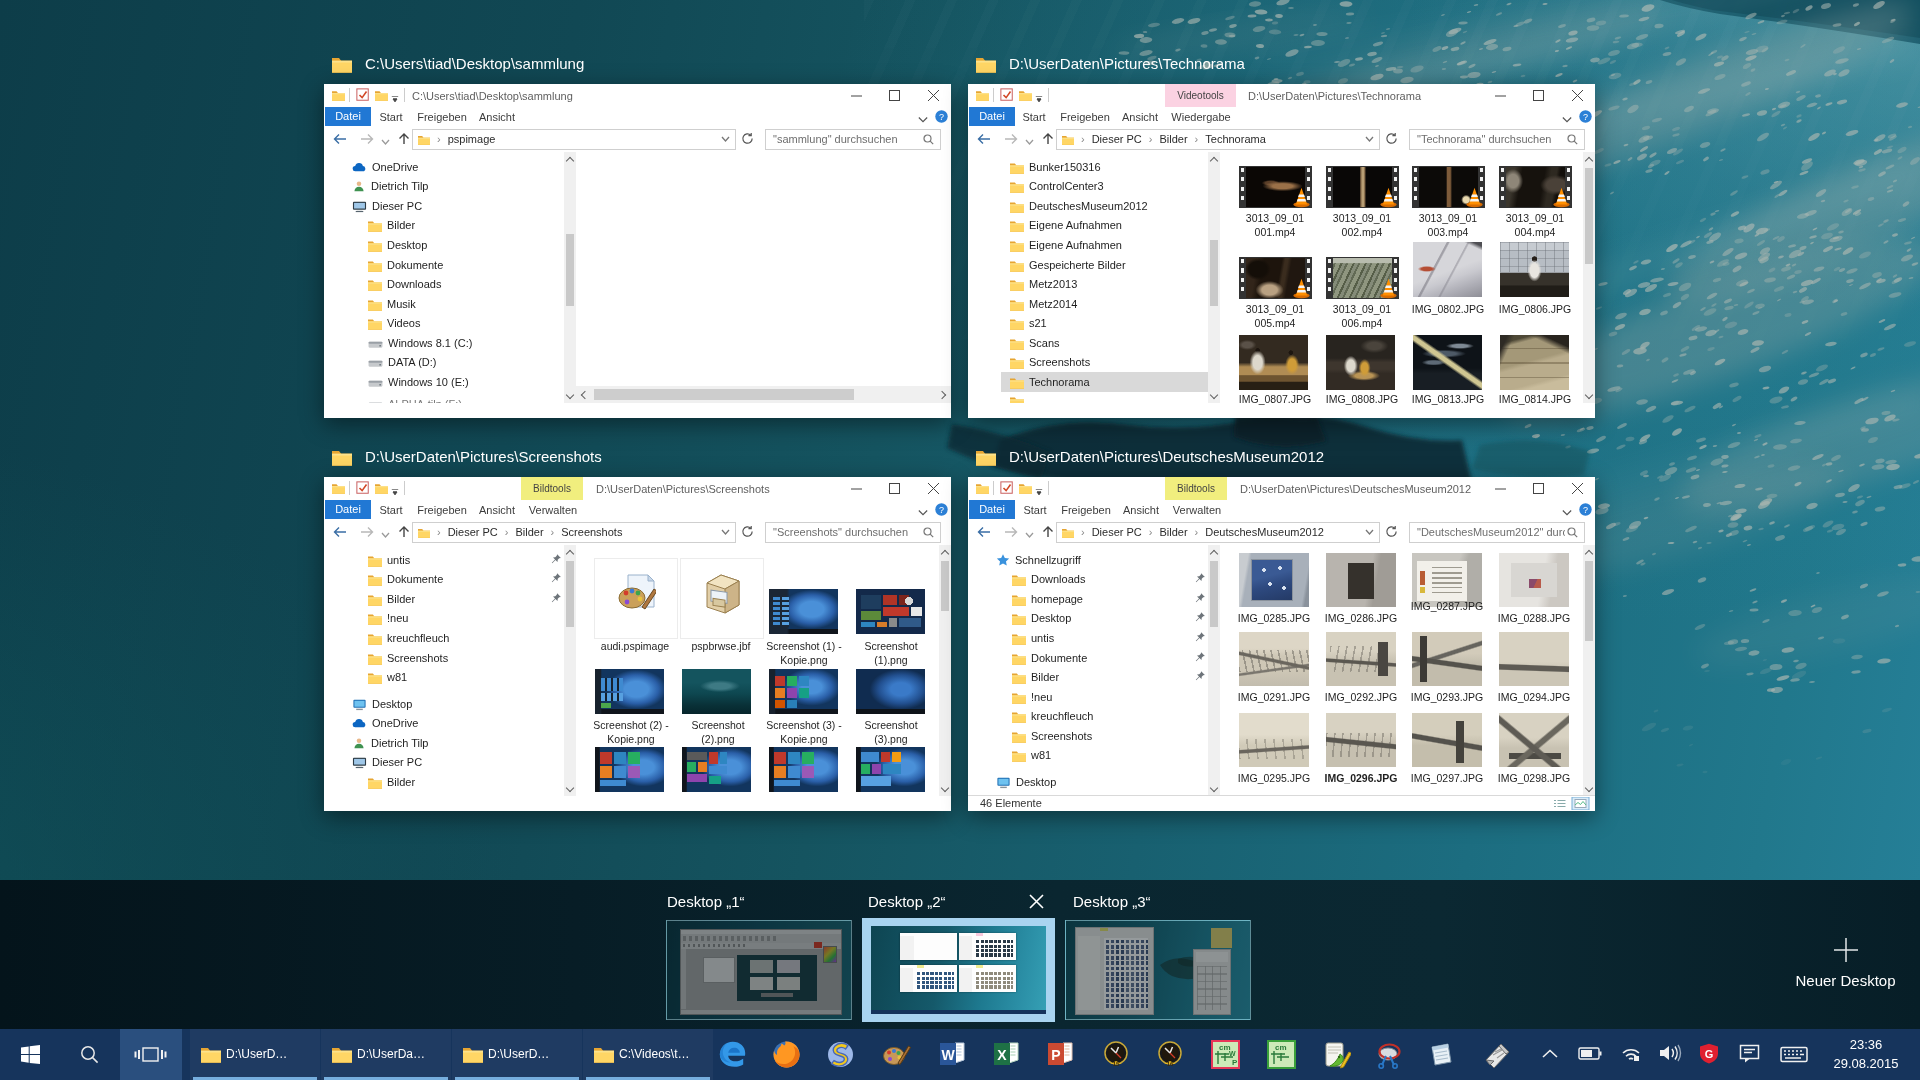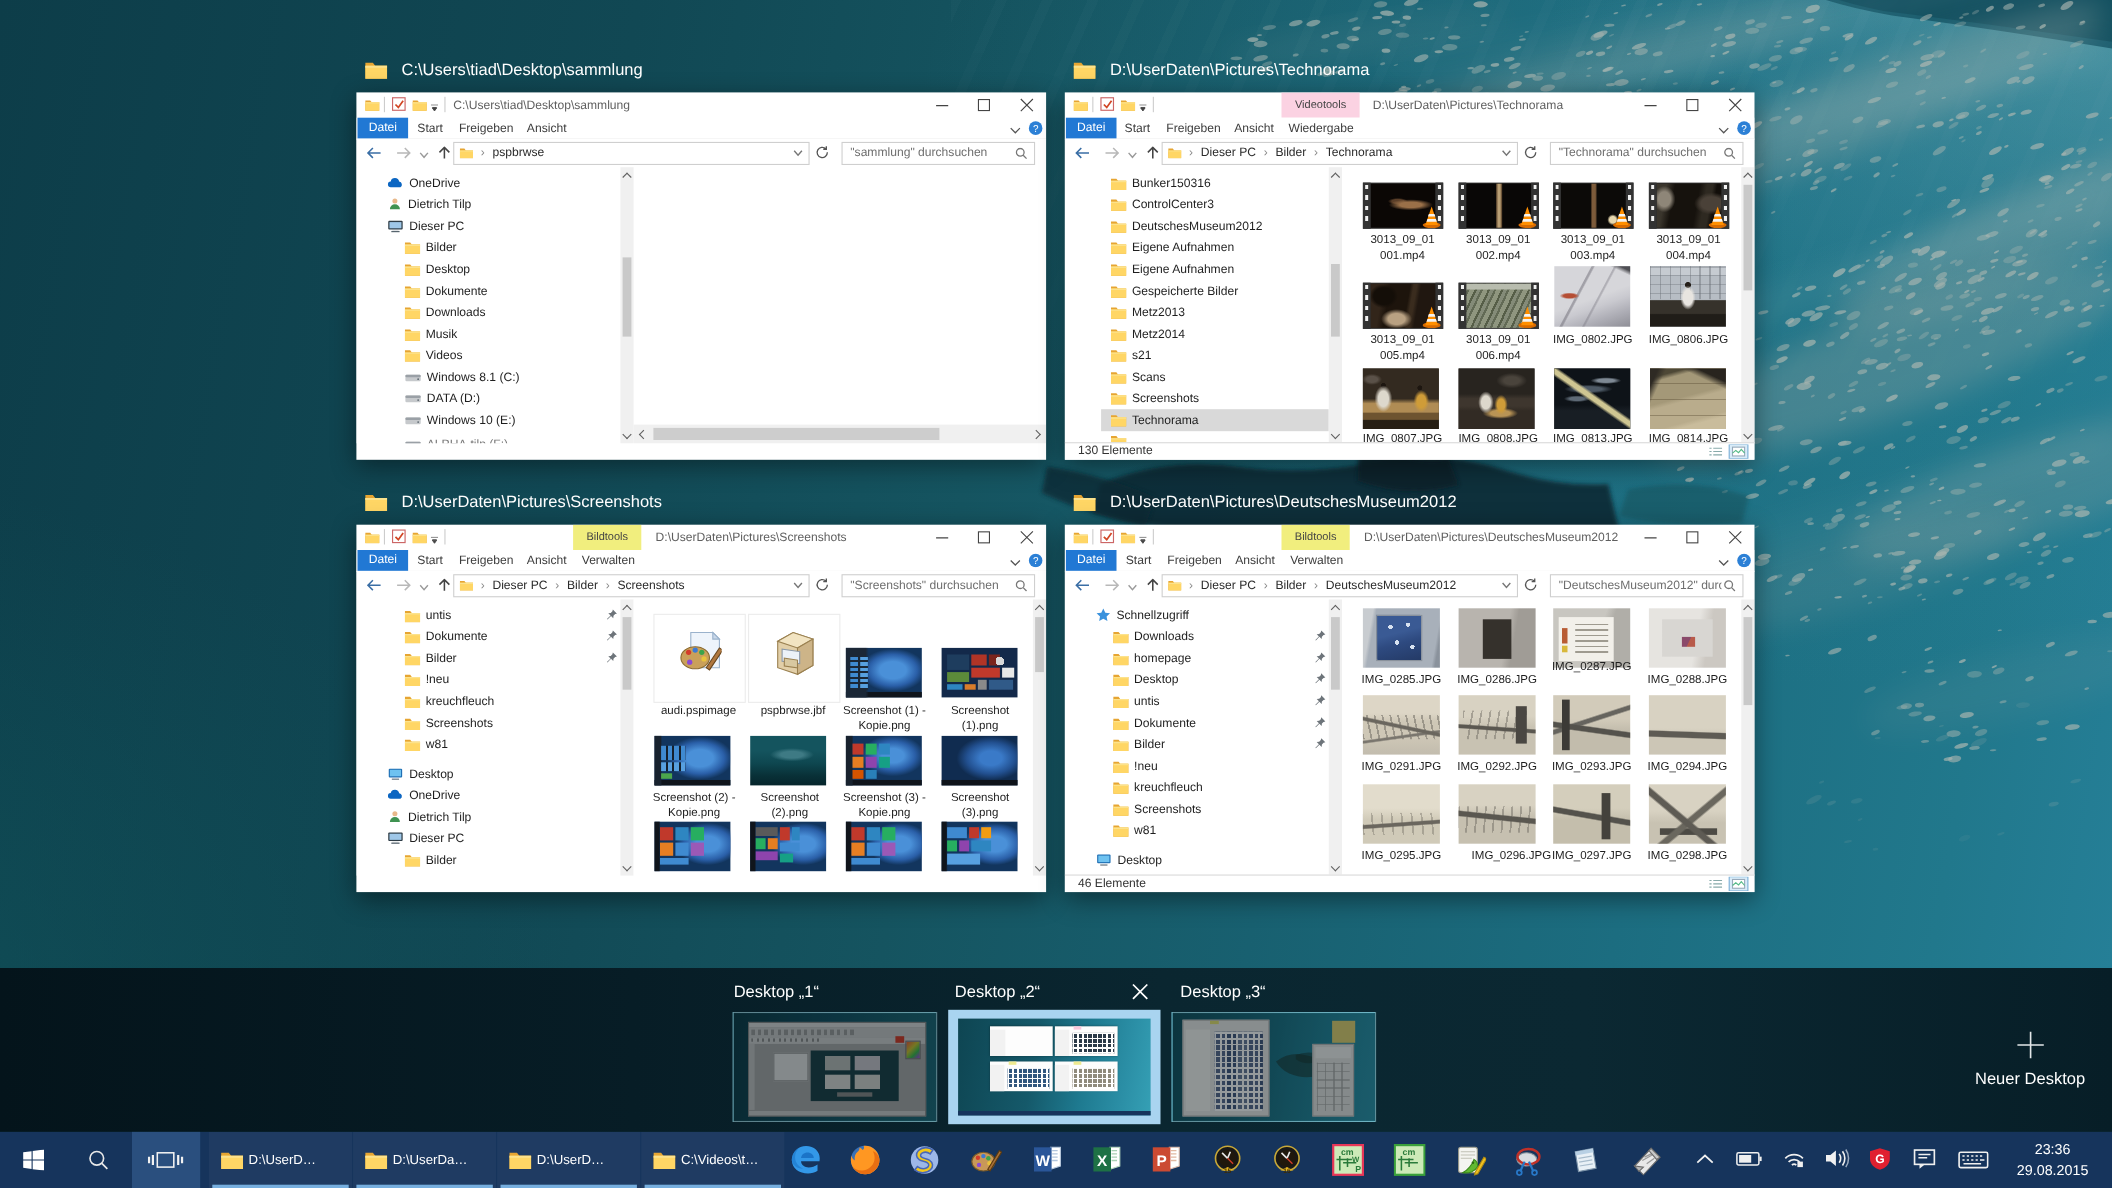--- a/index.html
+++ b/index.html
@@ -908,21 +908,21 @@
             <path d="M1 6h11M8 1.5L12.5 6 8 10.5" stroke="#b8b8b8" stroke-width="1.4" fill="none"></path>
           </svg></div>
     <div class="q" style="left:57px;top:10px;"><svg width="9" height="7">
             <path d="M1 1l3.5 4L8 1" fill="none" stroke="#9a9a9a" stroke-width="1.3"></path>
           </svg></div>
     <div class="q" style="left:74px;top:7px;"><svg width="12" height="12">
             <path d="M6 11V1M1.5 5.5L6 1l4.5 4.5" stroke="#444" stroke-width="1.4" fill="none"></path>
           </svg></div>
     <div class="abox"><span style="margin-left:5px;"><svg width="12" height="10" viewBox="0 0 16 13">
               <use href="#fold"></use>
-            </svg></span><span class="crum" style="margin-left:7px;color:#888;">›</span><span class="crum" style="margin-left:7px;">pspbrwse</span>
+            </svg></span><span class="crum" style="margin-left:7px;color:#888;">›</span><span class="crum" style="margin-left:7px;">pspimage</span>
       <svg width="9" height="7" style="position:absolute;right:5px;top:6px;">
             <path d="M1 1l3.5 4L8 1" fill="none" stroke="#777" stroke-width="1.3"></path>
           </svg></div>
     <div class="q" style="left:417px;top:6px;"><svg width="13" height="13" viewBox="0 0 14 14">
             <path d="M12 7a5 5 0 11-1.5-3.5M11 1v3h-3" fill="none" stroke="#555" stroke-width="1.3"></path>
           </svg></div>
     <div class="sbox"><span style="margin-left:7px;display:inline-block;max-width:148px;overflow:hidden;vertical-align:top;">"sammlung" durchsuchen</span><svg width="11" height="11" style="position:absolute;right:6px;top:4px;">
             <circle cx="4.5" cy="4.5" r="3.5" fill="none" stroke="#777" stroke-width="1.2"></circle>
             <path d="M7.2 7.2l3 3" stroke="#777" stroke-width="1.2"></path>
           </svg></div>
@@ -1191,29 +1191,20 @@
     <div class="lb" style="left:272px;top:240px;width:86px;">IMG_0814.JPG</div>
   </div>
   <div class="vsb" style="left:615px;top:68px;height:251px;">
     <div class="sar up" style="top:0;">
           <i></i>
         </div>
     <div class="sth" style="top:16px;height:96px;"></div>
     <div class="sar dn" style="bottom:0;">
           <i></i>
         </div>
-  </div>
-  <div class="status"><span style="margin-left:12px;">130 Elemente</span>
-    <div class="vbtns"><svg width="38" height="13">
-            <rect x="0" y="1" width="16" height="11" fill="#fff"></rect>
-            <path d="M2 3.5h2M5.5 3.5h8M2 6.5h2M5.5 6.5h8M2 9.5h2M5.5 9.5h8" stroke="#8aa" stroke-width="1"></path>
-            <rect x="20" y="0" width="17" height="13" fill="#d9ecf9" stroke="#78aed6"></rect>
-            <rect x="23" y="2.5" width="11" height="8" fill="#fff" stroke="#9ab"></rect>
-            <path d="M23 8l3-2.5 2.5 2 2.5-3 3 3.5" stroke="#5b8" fill="none"></path>
-          </svg></div>
   </div>
 </div>
 
 <div class="w" id="w3" style="left:324px;top:477px;">
   <div class="q" style="left:8px;top:6px;"><svg width="13" height="11" viewBox="0 0 16 13">
           <use href="#fold"></use>
         </svg></div>
   <div class="sep" style="left:25px;"></div>
   <div class="q" style="left:32px;top:4px;"><svg width="14" height="14" viewBox="0 0 16 16">
           <rect x="1" y="1" width="13" height="13" fill="#fff" stroke="#c66" stroke-width="1.2"></rect>
@@ -1558,21 +1549,21 @@
     <div class="lb" style="left:11px;top:145px;width:86px;">IMG_0291.JPG</div>
     <div class="lb" style="left:98px;top:145px;width:86px;">IMG_0292.JPG</div>
     <div class="lb" style="left:184px;top:145px;width:86px;">IMG_0293.JPG</div>
     <div class="lb" style="left:271px;top:145px;width:86px;">IMG_0294.JPG</div>
 
     <div class="th" style="left:19px;top:168px;width:70px;height:54px;background:linear-gradient(-4deg,rgba(0,0,0,0) 30%,#6a665e 32% 36%,rgba(0,0,0,0) 38%),repeating-linear-gradient(84deg,rgba(110,106,96,.4) 0 1.6px,rgba(0,0,0,0) 1.6px 9px) 0 26px/70px 20px no-repeat,linear-gradient(to bottom,#e2dccc 0 40%,#d0cab8 60% 100%);"></div>
     <div class="th" style="left:106px;top:168px;width:70px;height:54px;background:linear-gradient(6deg,rgba(0,0,0,0) 40%,#5a5750 42% 48%,rgba(0,0,0,0) 50%),repeating-linear-gradient(95deg,rgba(104,100,92,.45) 0 1.6px,rgba(0,0,0,0) 1.6px 8px) 0 20px/70px 24px no-repeat,linear-gradient(to bottom,#d8d2c2 0 35%,#c6c0b0 55% 100%);"></div>
     <div class="th" style="left:192px;top:168px;width:70px;height:54px;background:linear-gradient(#44423c 0 0) 44px 8px/8px 42px no-repeat,linear-gradient(10deg,rgba(0,0,0,0) 42%,#54524c 44% 50%,rgba(0,0,0,0) 52%),linear-gradient(to bottom,#d4cebc 0 40%,#c4beac 60% 100%);"></div>
     <div class="th" style="left:279px;top:168px;width:70px;height:54px;background:linear-gradient(40deg,rgba(0,0,0,0) 38%,#5e5b54 40% 45%,rgba(0,0,0,0) 47%),linear-gradient(-40deg,rgba(0,0,0,0) 38%,#6a675e 40% 45%,rgba(0,0,0,0) 47%),linear-gradient(#4c4a44 0 0) 10px 40px/52px 6px no-repeat,linear-gradient(to bottom,#d8d2c2 0 45%,#c8c2b2 65% 100%);"></div>
     <div class="lb" style="left:11px;top:226px;width:86px;">IMG_0295.JPG</div>
-    <div class="lb" style="left:111px;top:226px;width:86px;">IMG_0296.JPG</div>
+    <div class="lb" style="left:98px;top:226px;width:86px;font-weight:bold;">IMG_0296.JPG</div>
     <div class="lb" style="left:184px;top:226px;width:86px;">IMG_0297.JPG</div>
     <div class="lb" style="left:271px;top:226px;width:86px;">IMG_0298.JPG</div>
   </div>
   <div class="vsb" style="left:615px;top:68px;height:251px;">
     <div class="sar up" style="top:0;">
           <i></i>
         </div>
     <div class="sth" style="top:16px;height:80px;"></div>
     <div class="sar dn" style="bottom:0;">
           <i></i>

